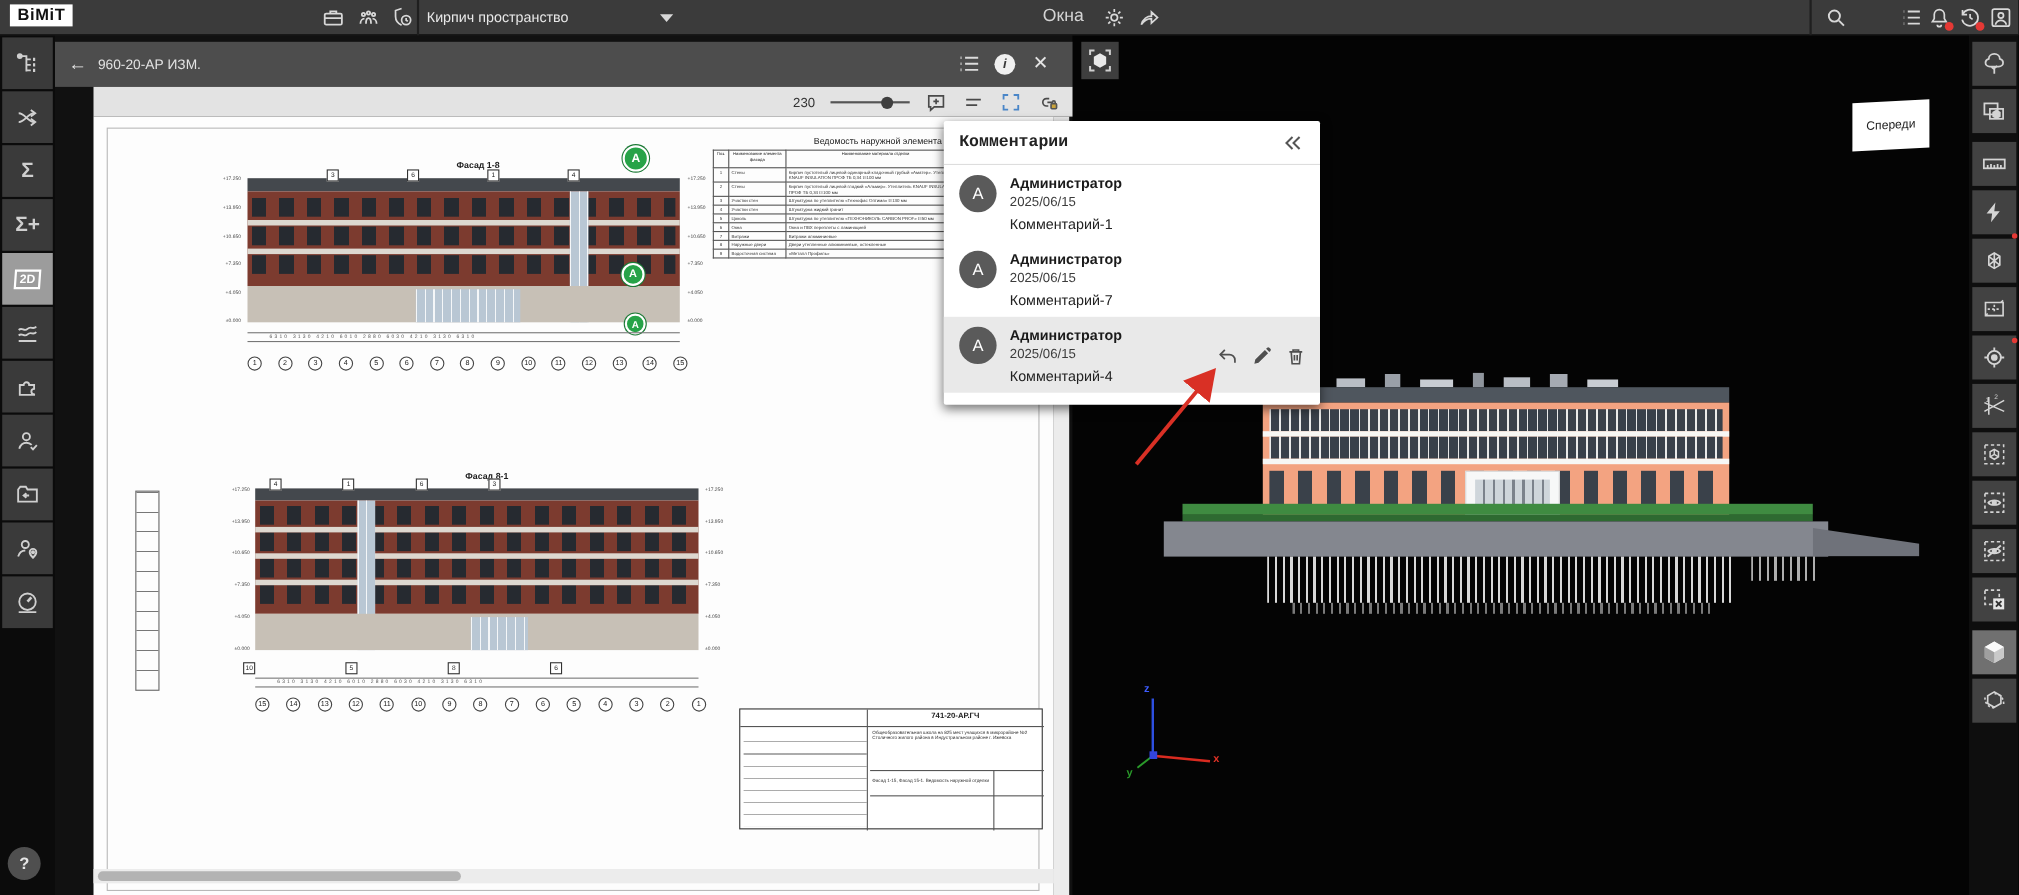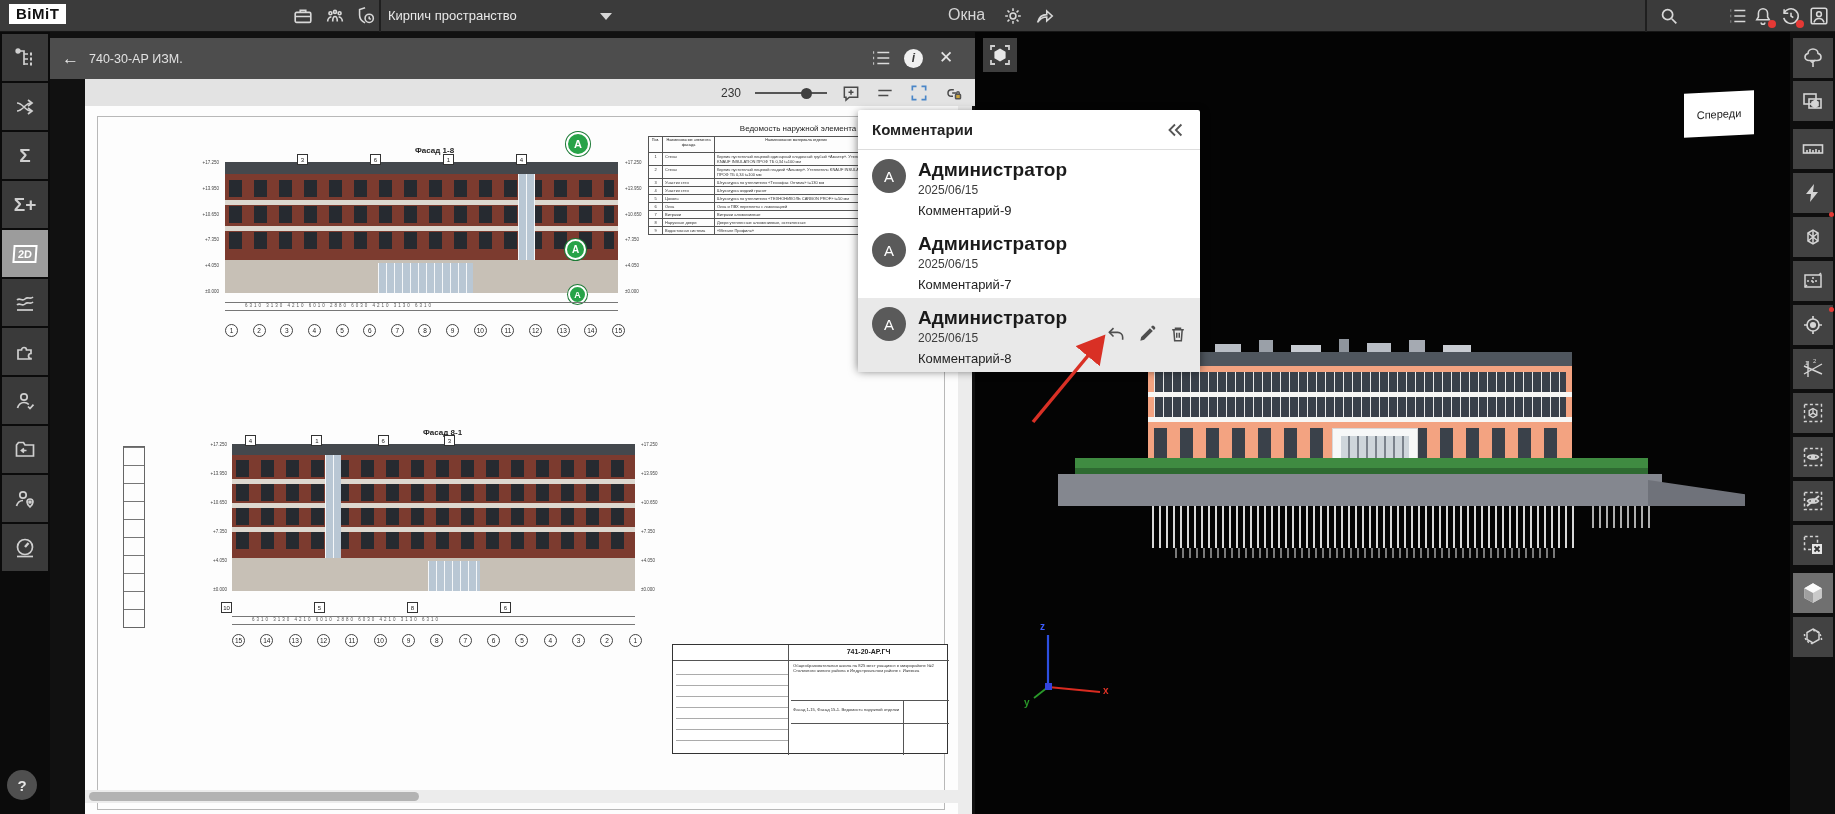--- a/index.html
+++ b/index.html
@@ -75,27 +75,27 @@
   .titleblock { position:absolute; left:587px; top:538px; width:276px; height:110px; border:1.5px solid #333; background:#fff; }
   .tb-line { position:absolute; background:#555; }
   .tb-code { position:absolute; left:118px; top:3px; width:155px; text-align:center; font-size:7px; font-weight:bold; color:#222; }
   .tb-desc { position:absolute; left:120px; top:18px; width:152px; font-size:4.2px; color:#333; line-height:1.3; }
   .tb-capt { position:absolute; left:120px; top:62px; width:152px; font-size:4.2px; color:#333; }
   .tb-rows { position:absolute; left:3px; top:20px; width:112px; height:86px;
      background:repeating-linear-gradient(0deg, transparent 0 10px, #888 10px 11px); opacity:.7; }
 
   
   #comments { position:absolute; left:858px; top:110px; width:342px; height:258px; background:#fff; box-shadow:0 3px 10px rgba(0,0,0,.55); border-radius:2px; z-index:60; }
-  .cm-head { height:40px; display:flex; align-items:center; justify-content:space-between; padding:18px 14px; border-bottom:1px solid #ddd; }
+  .cm-head { height:40px; display:flex; align-items:center; justify-content:space-between; padding:18px 14px; border-bottom:1px solid #ddd;font-family:Liberation Mono, monospace; }
   .cm-title { font-size:15px; font-weight:bold; color:#222; }
   .cm-collapse { width:22px; height:22px; color:#555; cursor:pointer; }
   .cm-item { position:relative; display:flex; padding:9px 14px 6px; min-height:69px; }
   .cm-item.hl { background:#e9e9e9; }
   .cm-avatar { width:34px; height:34px; border-radius:50%; background:#5a5a5a; color:#fff; font-size:15px; display:flex; align-items:center; justify-content:center; flex:0 0 34px; margin-right:12px; }
-  .cm-author { font-size:19px; font-weight:bold; color:#1a1a1a; }
+  .cm-author { font-size:13px; font-weight:bold; color:#1a1a1a; }
   .cm-date { font-size:12px; color:#3c3c3c; margin-top:2px; }
   .cm-text { font-size:13px; color:#222; margin-top:6px; }
   .cm-actions { position:absolute; right:12px; top:26px; display:flex; gap:11px; }
   .cm-act { width:20px; height:20px; color:#4f4f4f; cursor:pointer; }
 
   
   #view3d { position:absolute; left:975px; top:32px; width:815px; height:782px; background:#040404; z-index:10; }
   .hexbtn { position:absolute; left:8px; top:6px; width:34px; height:34px; background:#3e3e3e; display:flex; align-items:center; justify-content:center; cursor:pointer; }
   .front-label { position:absolute; left:709px; top:60px; width:70px; height:44px; background:#fff; color:#222; font-size:11px; display:flex; align-items:center; justify-content:center; transform:skewY(-3deg); cursor:pointer; }
   .bld { position:absolute; }
@@ -252,21 +252,21 @@
         <path d="M12 11L15.5 7" stroke-width="2.4"></path>
         <path d="M4 20.5h16"></path>
       </svg>
   </div>
   <div class="help-btn">?</div>
 </div>
 
 <div id="panel2d">
   <div class="p2d-header">
     <span class="p2d-back">←</span>
-    <span class="p2d-title">740-30-АР ИЗМ.</span>
+    <span class="p2d-title">960-20-АР ИЗМ.</span>
     <div class="p2d-hicons">
       <div class="p2d-hic">
         <svg viewBox="0 0 24 24" fill="none" stroke="currentColor" stroke-width="1.9">
             <path d="M8 6h13M8 12h13M8 18h13"></path>
             <path d="M3.5 6h1M3.5 12h1M3.5 18h1" stroke-width="2.6"></path>
           </svg>
       </div>
       <div class="info-circle">i</div>
       <div class="p2d-hic" style="font-size:17px; color:#e4e4e4; text-align:center">✕</div>
     </div>
@@ -600,39 +600,39 @@
           <path d="M12 6l-6 6 6 6M19 6l-6 6 6 6"></path>
         </svg>
     </div>
   </div>
 
   <div class="cm-item">
     <div class="cm-avatar">А</div>
     <div>
       <div class="cm-author">Администратор</div>
       <div class="cm-date">2025/06/15</div>
-      <div class="cm-text">Комментарий-9</div>
+      <div class="cm-text">Комментарий-1</div>
     </div>
   </div>
 
   <div class="cm-item">
     <div class="cm-avatar">А</div>
     <div>
       <div class="cm-author">Администратор</div>
       <div class="cm-date">2025/06/15</div>
       <div class="cm-text">Комментарий-7</div>
     </div>
   </div>
 
   <div class="cm-item hl">
     <div class="cm-avatar">А</div>
     <div>
       <div class="cm-author">Администратор</div>
       <div class="cm-date">2025/06/15</div>
-      <div class="cm-text">Комментарий-8</div>
+      <div class="cm-text">Комментарий-4</div>
     </div>
     <div class="cm-actions">
       <div class="cm-act">
         <svg viewBox="0 0 24 24" fill="none" stroke="currentColor" stroke-width="1.9">
             <path d="M9 5L4 10l5 5"></path>
             <path d="M4 10h10a6 6 0 0 1 6 6v3"></path>
           </svg>
       </div>
       <div class="cm-act">
         <svg viewBox="0 0 24 24" fill="currentColor">

